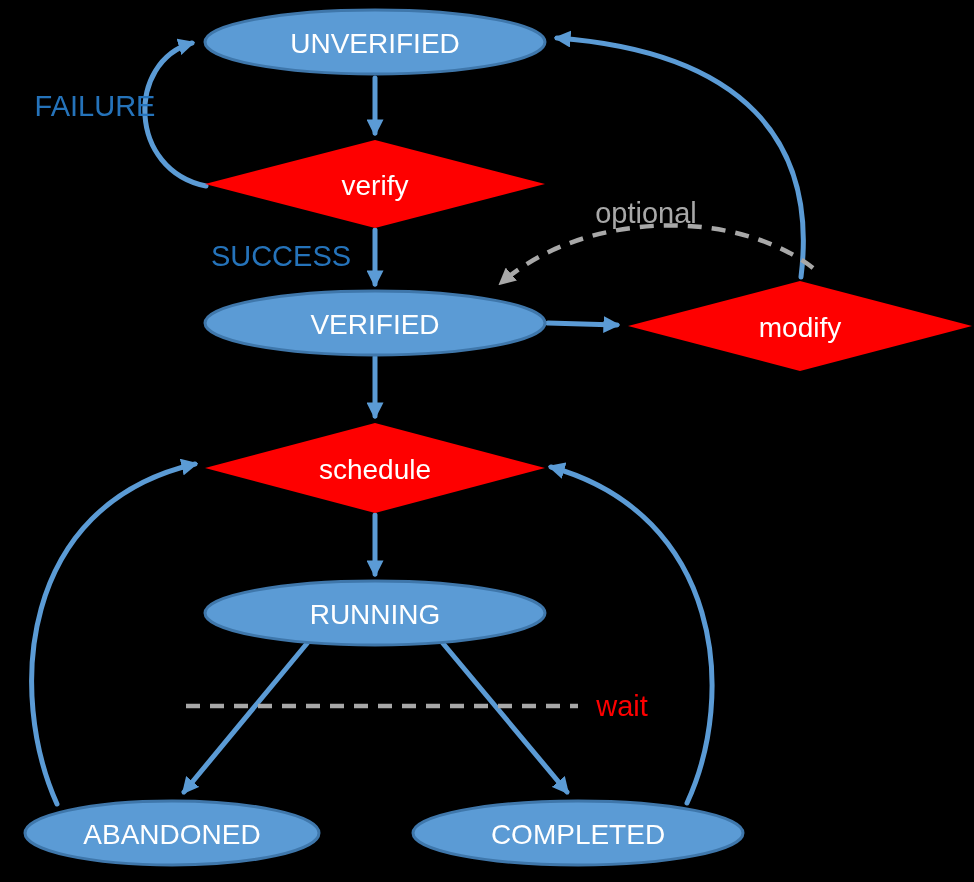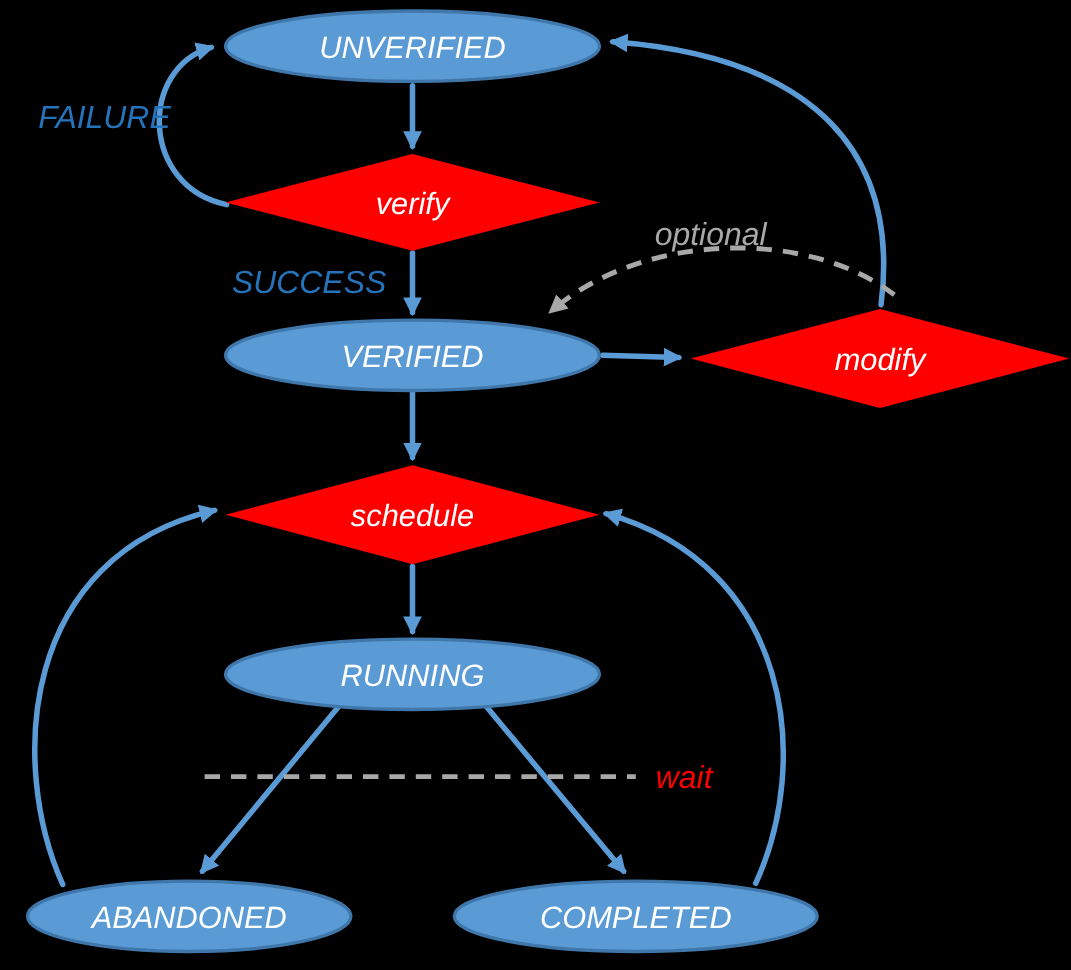--- a/index.html
+++ b/index.html
@@ -6,21 +6,20 @@
     margin: 0;
     padding: 0;
     background: var(--background, #000000);
     font-family: "Liberation Sans", sans-serif;
   }
   .stage {
     position: relative;
     width: 974px;
     height: 882px;
     overflow: hidden;
-    font-style: italic;
   }
   svg { display: block; }
 
   .state-shape {
     fill: var(--state-fill, #5b9bd5);
     stroke: var(--state-stroke, #3f77ab);
     stroke-width: 3;
   }
   .action-shape {
     fill: var(--action-fill, #fe0000);

